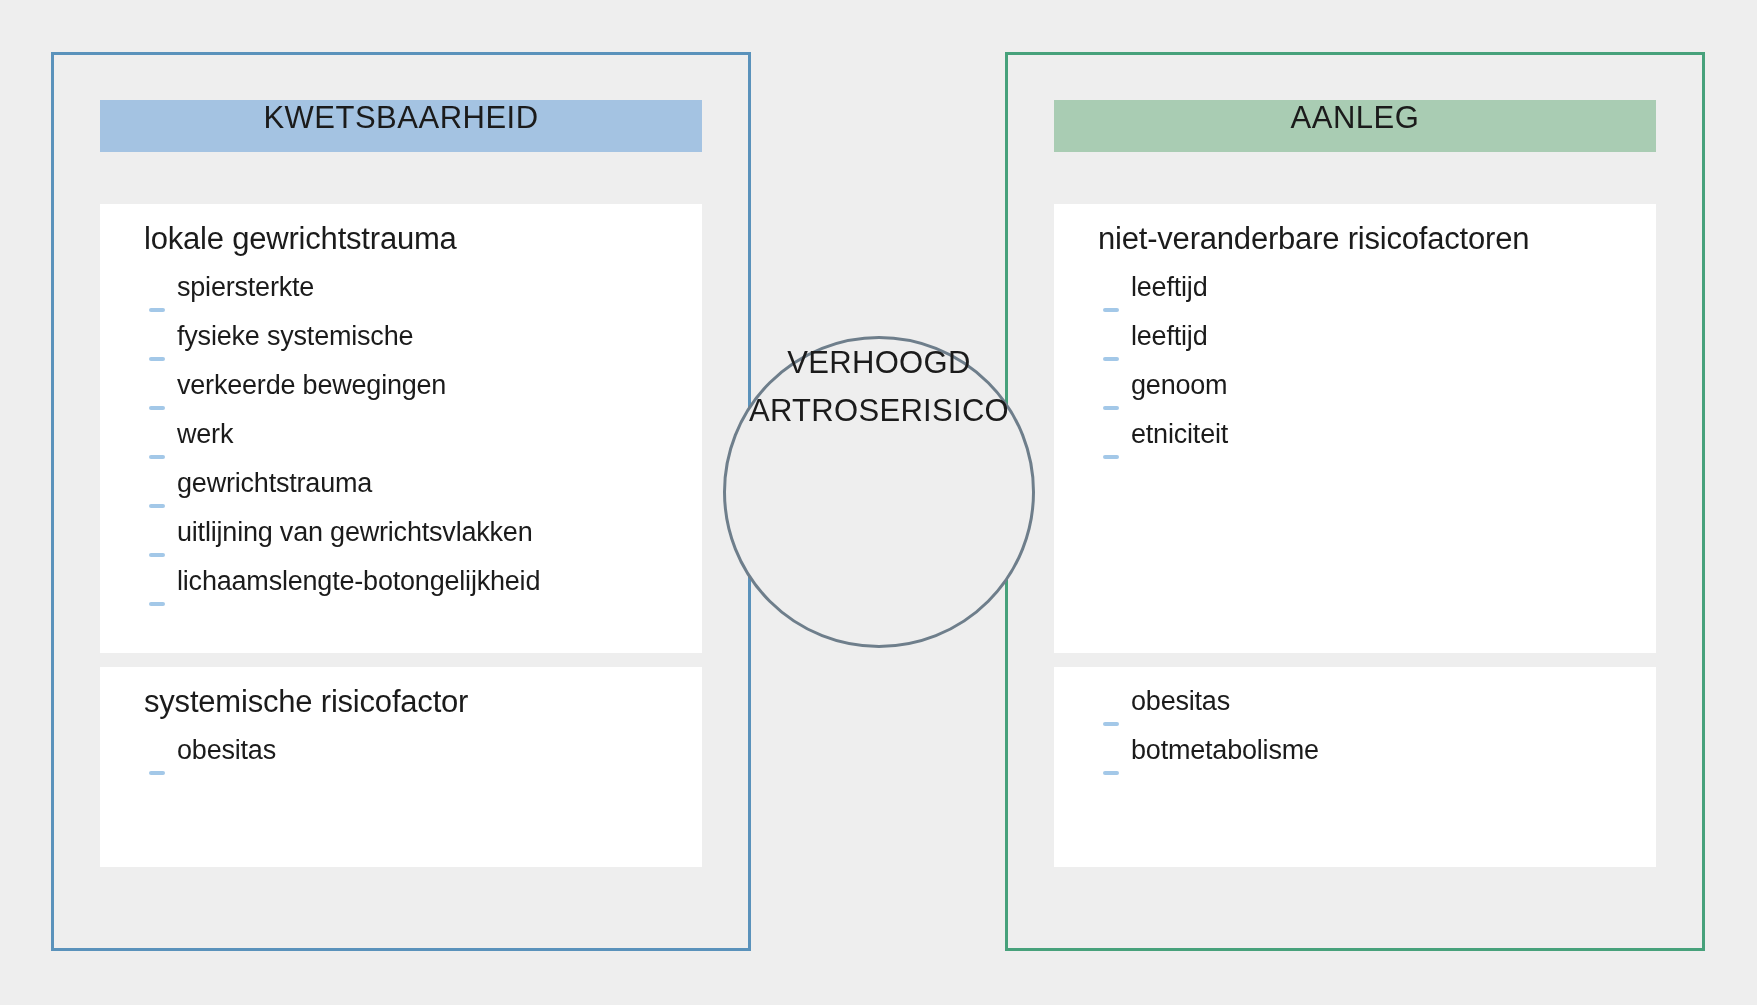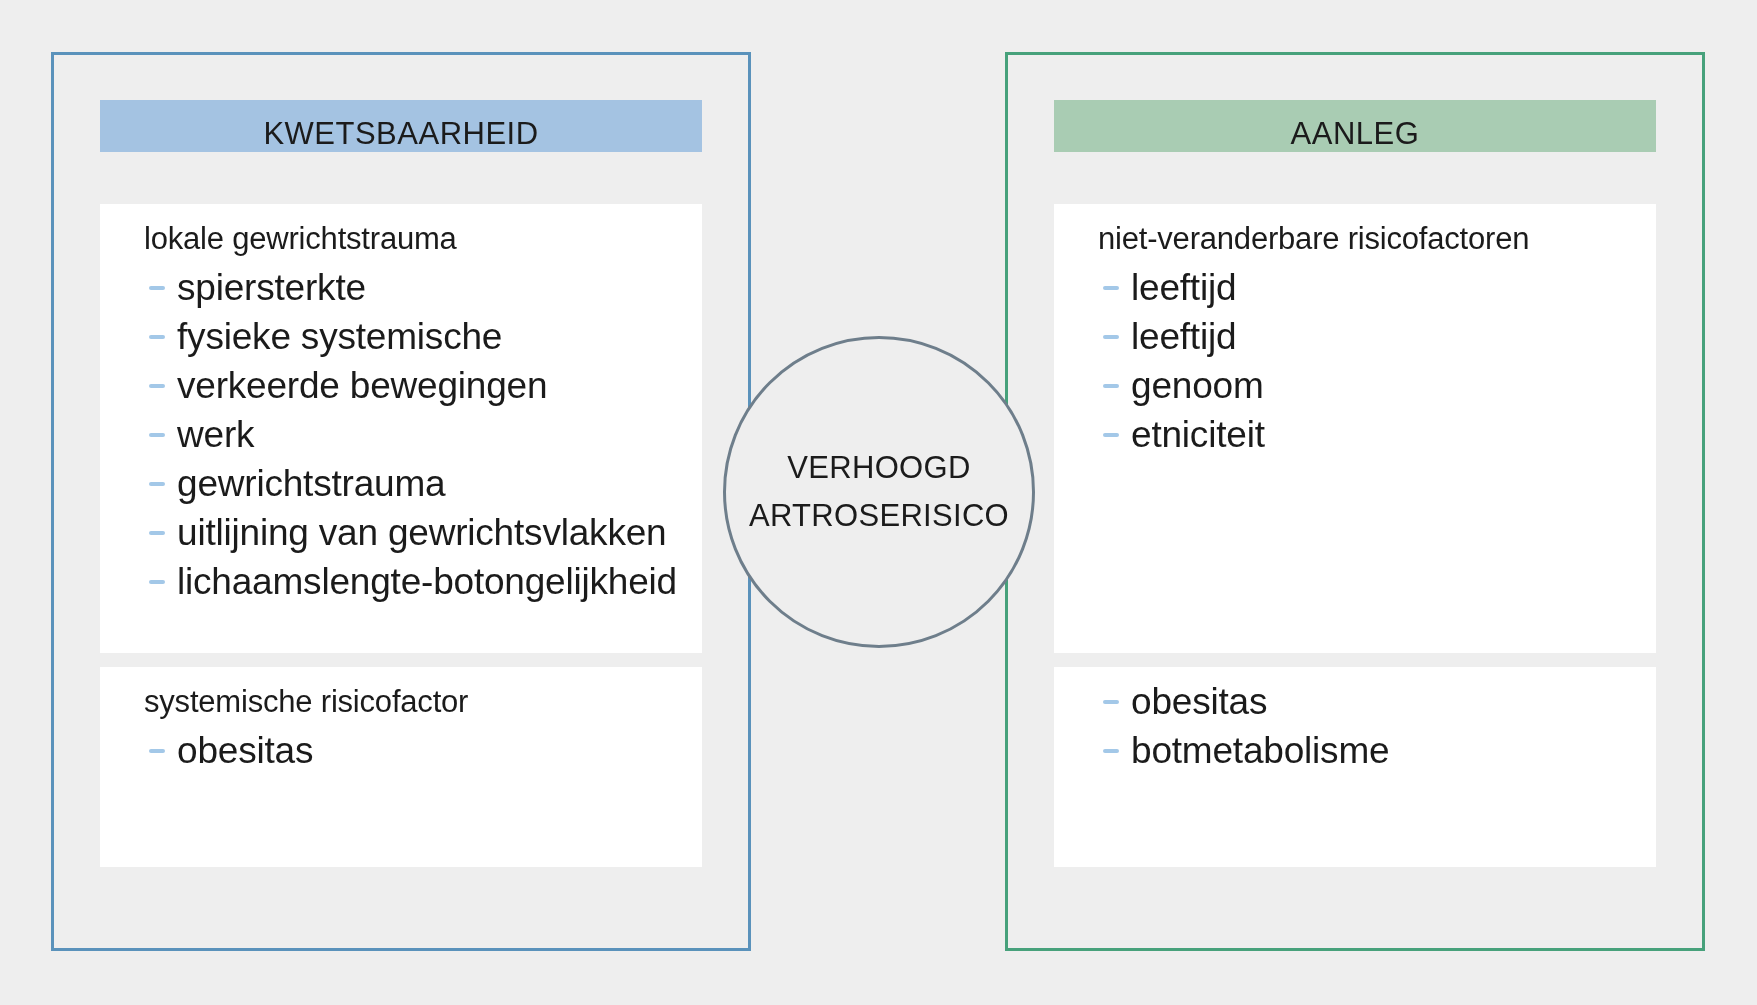--- a/index.html
+++ b/index.html
@@ -26,52 +26,52 @@
   }
   .panel{
     position:absolute;top:52px;width:694px;height:893px;
     border:3px solid var(--blue-accent);
     background:transparent;z-index:1;
   }
   .panel-left{left:51px;border-color:var(--blue-accent);}
   .panel-right{left:1005px;border-color:var(--green-accent);}
   .hdr{
     position:absolute;left:46px;top:45px;width:602px;height:52px;
-    display:flex;align-items:flex-end;justify-content:center;
+    display:flex;align-items:flex-start;justify-content:center;
     font-size:31px;letter-spacing:0.5px;
     background:var(--blue-header-bg);
   }
   .panel-right .hdr{background:var(--green-header-bg);}
   .box{
     position:absolute;left:46px;width:602px;
     background:var(--box-bg);
     box-sizing:border-box;
     padding:10px 28px 0 44px;
   }
   .box-1{top:149px;height:449px;}
   .box-2{top:612px;height:200px;}
   .box-title{
     font-size:31px;line-height:49px;letter-spacing:-0.2px;
     white-space:nowrap;
   }
   .item{
-    display:flex;align-items:center;
-    font-size:37px;line-height:49px;letter-spacing:-0.2px;
+    display:flex;align-items:flex-end;
+    font-size:27px;line-height:49px;letter-spacing:-0.2px;
     white-space:nowrap;
   }
   .dash{
     flex:none;width:16px;height:4px;border-radius:2px;
     background:var(--dash);
     margin:0 12px 0 5px;
   }
   .risk-circle{
     position:absolute;left:723px;top:336px;width:306px;height:306px;
     border:3px solid var(--circle-border);border-radius:50%;
     background:var(--page-bg);
-    display:flex;flex-direction:column;align-items:center;justify-content:center;
+    display:flex;flex-direction:column;align-items:center;justify-content:flex-start;
     z-index:5;
     font-size:31px;line-height:48px;letter-spacing:0.3px;
     text-align:center;
   }
 </style>
 </head>
 <body>
 
 <div class="canvas">
 

